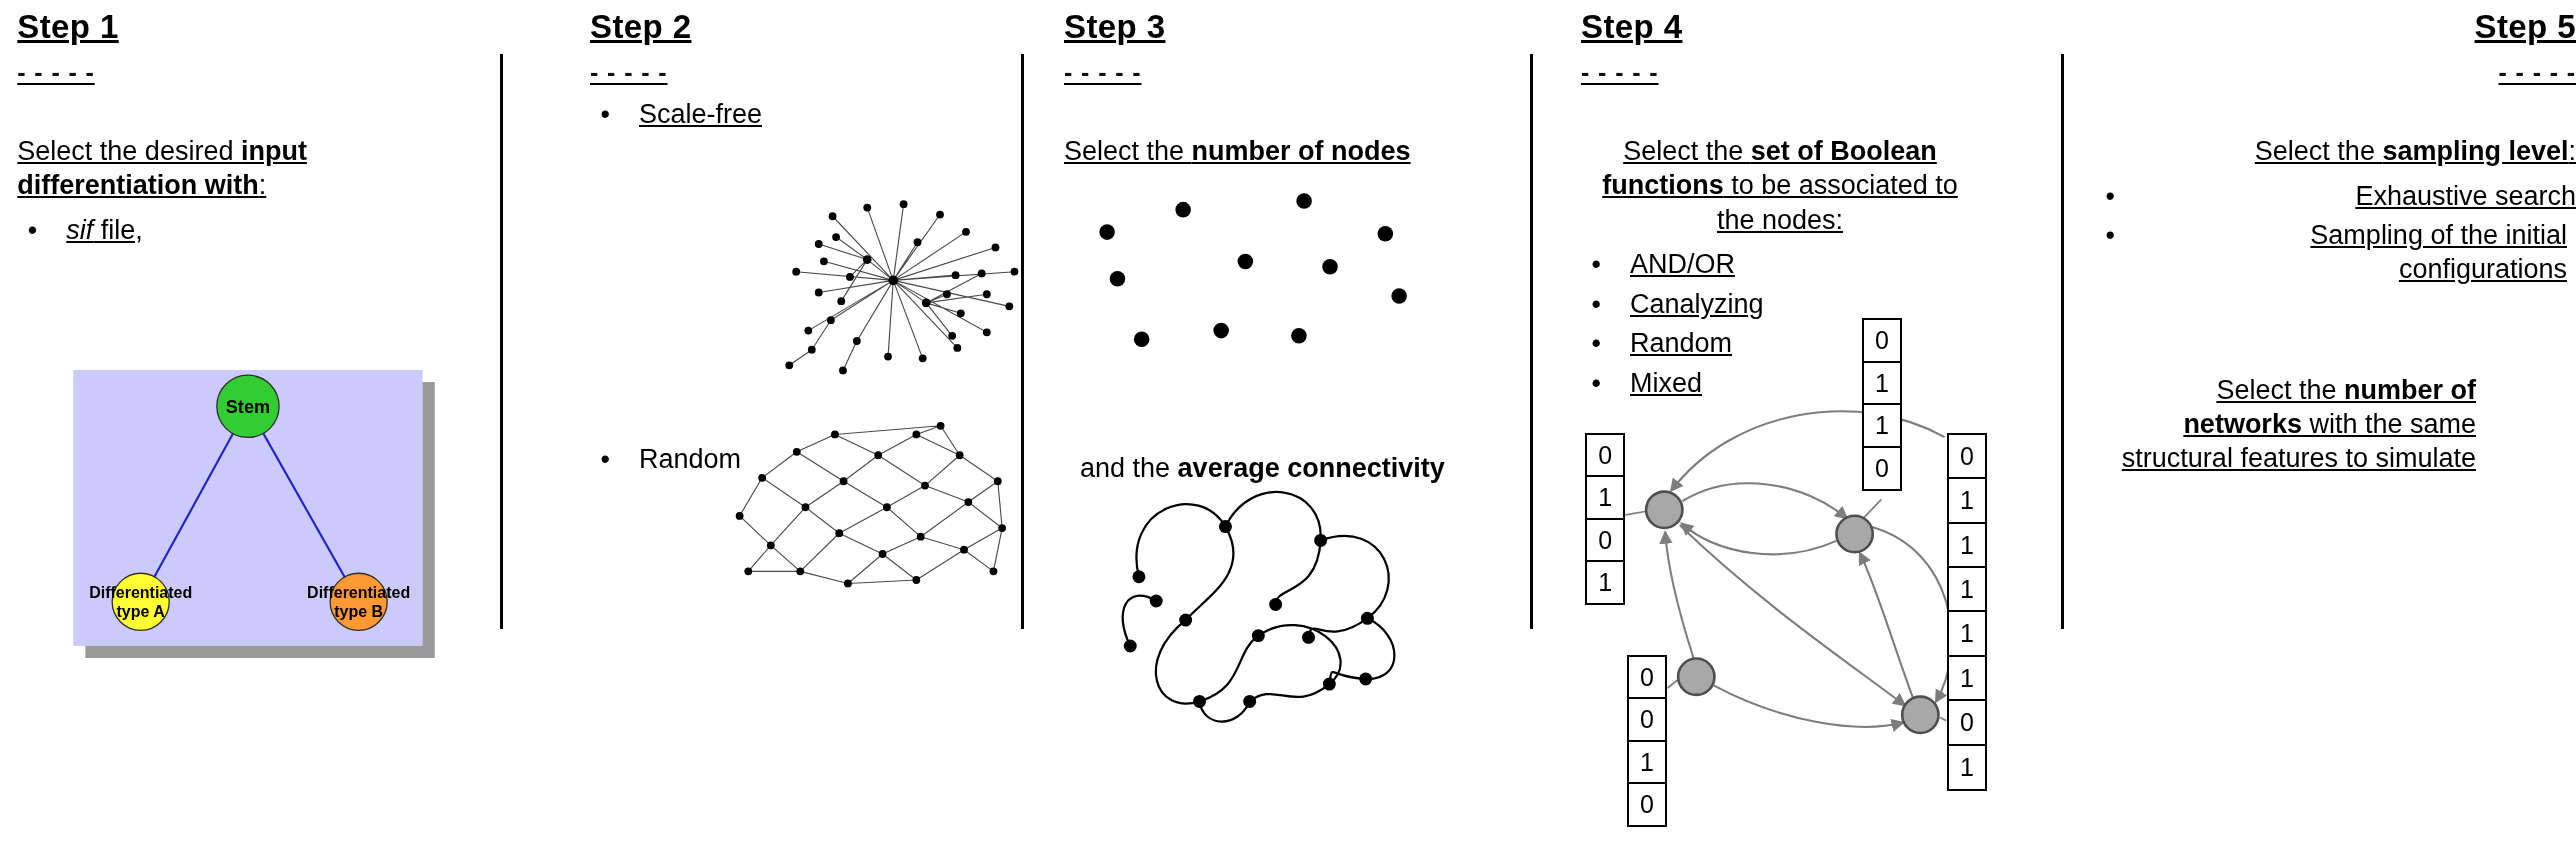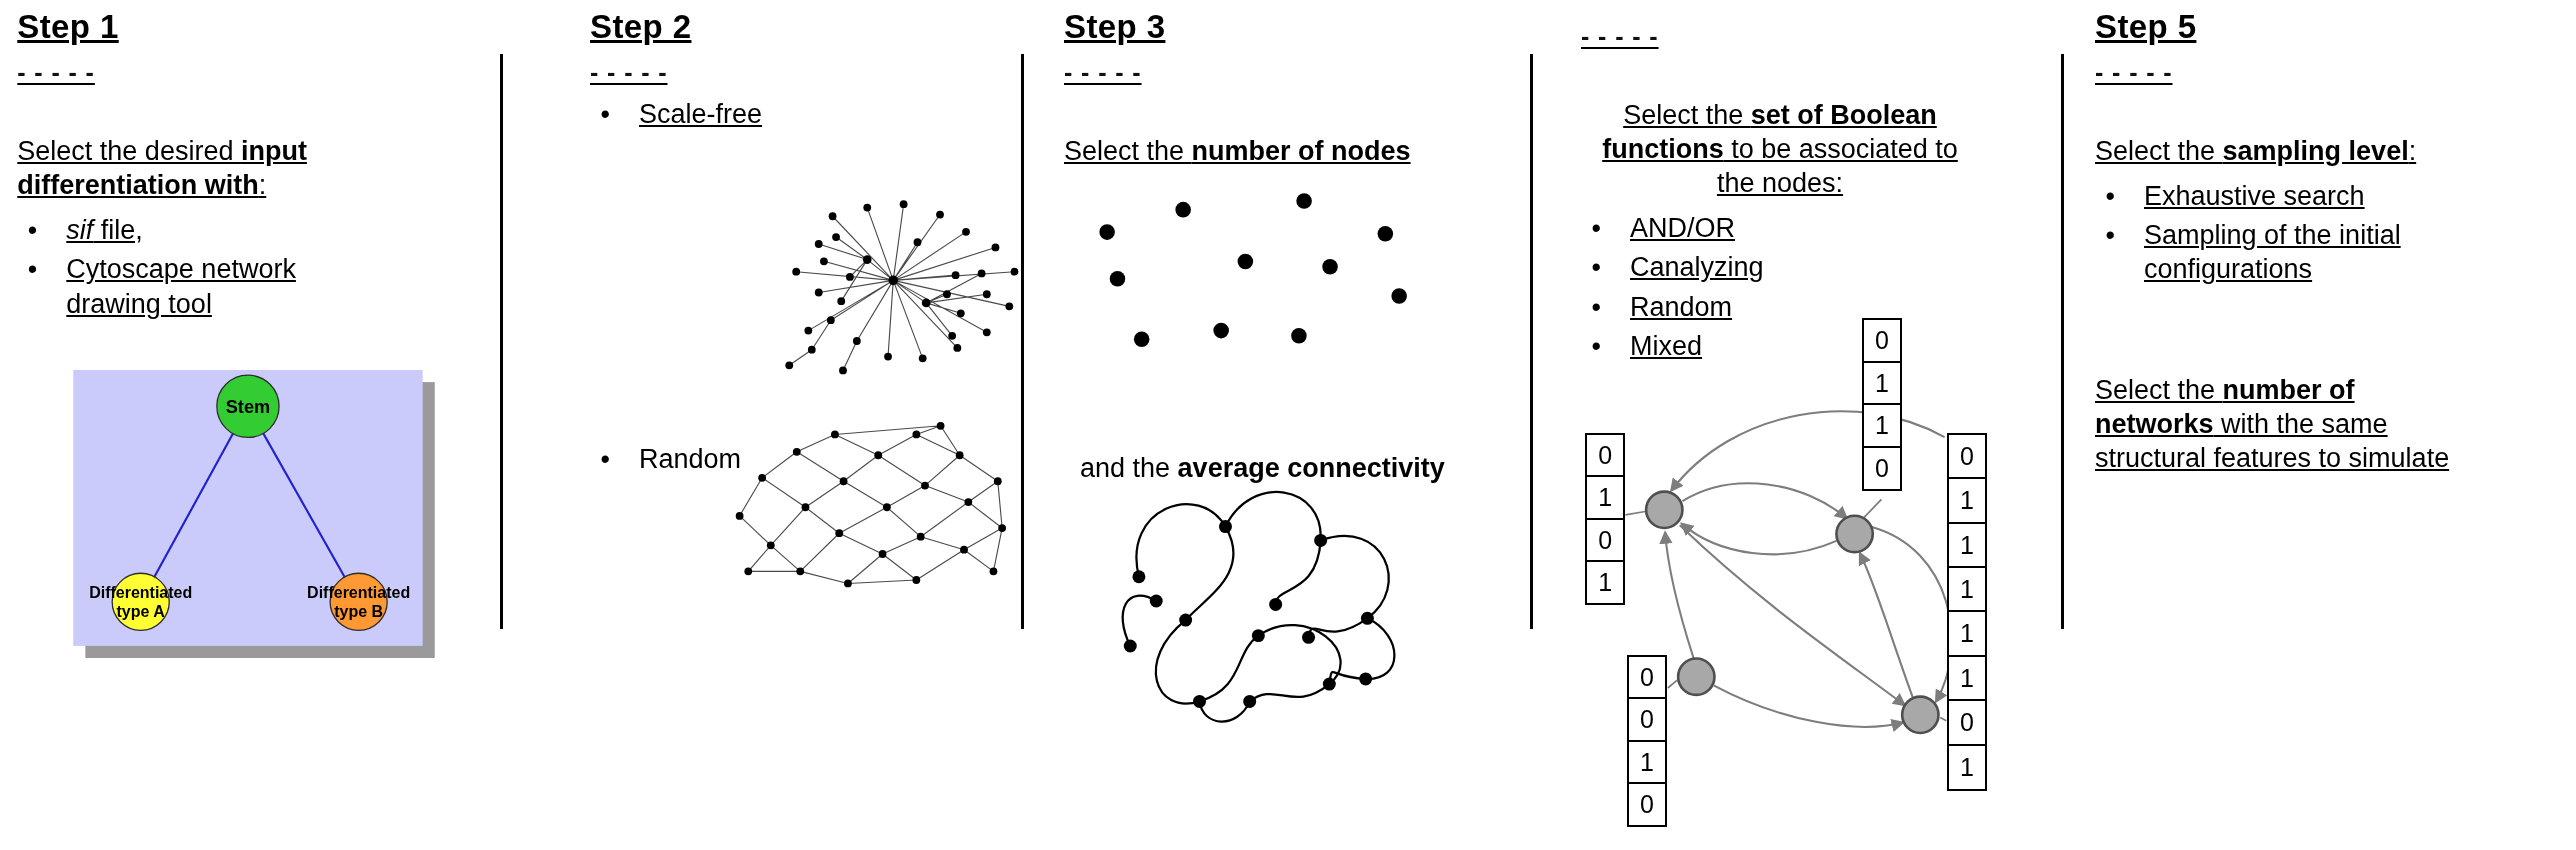--- a/index.html
+++ b/index.html
@@ -44,21 +44,20 @@
 <body>
 
 <div class="canvas">
 
   <section class="col" style="left:17.3px; width:363px;">
     <h2 class="step-title">Step 1</h2>
     <div class="dashes">- - - - -</div>
     <p class="intro"><span>Select the desired </span><b>input differentiation with</b><span>:</span></p>
     <div class="bullets">
       <div class="bullet"><i>sif</i><span> file,</span></div>
-      <div class="bullet"><span>Cytoscape network drawing tool</span></div>
     </div>
 
     <svg class="fig" style="left:56px; top:361px;" width="362" height="288" viewBox="0 0 418 333">
       <rect x="14" y="14" width="404" height="319" fill="#9a9a9a"></rect>
       <rect x="0" y="0" width="404" height="319" fill="#cbcbfb"></rect>
       <line x1="202" y1="42" x2="78" y2="268" stroke-width="2.5" stroke="#2222cc"></line>
       <line x1="202" y1="42" x2="330" y2="268" stroke-width="2.5" stroke="#2222cc"></line>
       <circle cx="202" cy="42" r="36" stroke="#2d2d2d" stroke-width="1.5" fill="#33cc33"></circle>
       <circle cx="78" cy="268" r="33" stroke="#2d2d2d" stroke-width="1.5" fill="#ffff33"></circle>
       <circle cx="330" cy="268" r="33" stroke="#2d2d2d" stroke-width="1.5" fill="#ff9933"></circle>
@@ -204,20 +203,21 @@
           <circle class="net-dot" cx="58" cy="156" r="7.5"></circle>
         <circle class="net-dot" cx="234" cy="198" r="7.5"></circle>
           <circle class="net-dot" cx="300" cy="246" r="7.5"></circle>
       </g>
     </svg>
   </section>
 
   <div class="divider" style="left:1530px;"></div>
 
   <section class="col" style="left:1581px; width:498px;">
+    <h2 class="step-title">Step 4</h2>
     <div class="dashes">- - - - -</div>
     <p class="intro" style="width:398px;text-align:center;"><span>Select the </span><b>set of Boolean functions</b><span> to be associated to the nodes:</span></p>
     <div class="bullets">
       <div class="bullet"><span>AND/OR</span></div>
       <div class="bullet"><span>Canalyzing</span></div>
       <div class="bullet"><span>Random</span></div>
       <div class="bullet"><span>Mixed</span></div>
     </div>
 
     <div class="boolfig" style="left:0px; top:307px; width:433px; height:532px;">
@@ -278,21 +278,21 @@
         <div class="tcell tall">1</div>
         <div class="tcell tall">1</div>
         <div class="tcell tall">0</div>
         <div class="tcell tall">1</div>
       </div>
     </div>
   </section>
 
   <div class="divider" style="left:2061px;"></div>
 
-  <section class="col" style="left:2095px; width:481px;">
+  <section class="col" style="left:2095px; width:481px;text-align:right;">
     <h2 class="step-title">Step 5</h2>
     <div class="dashes">- - - - -</div>
     <p class="intro"><span>Select the </span><b>sampling level</b><span>:</span></p>
     <div class="bullets">
       <div class="bullet"><span>Exhaustive search</span></div>
       <div class="bullet" style="width:472px;"><span>Sampling of the initial configurations</span></div>
     </div>
     <p class="para2" style="width:381px;"><span>Select the </span><b>number of networks</b><span> with the same structural features to simulate</span></p>
   </section>
 

